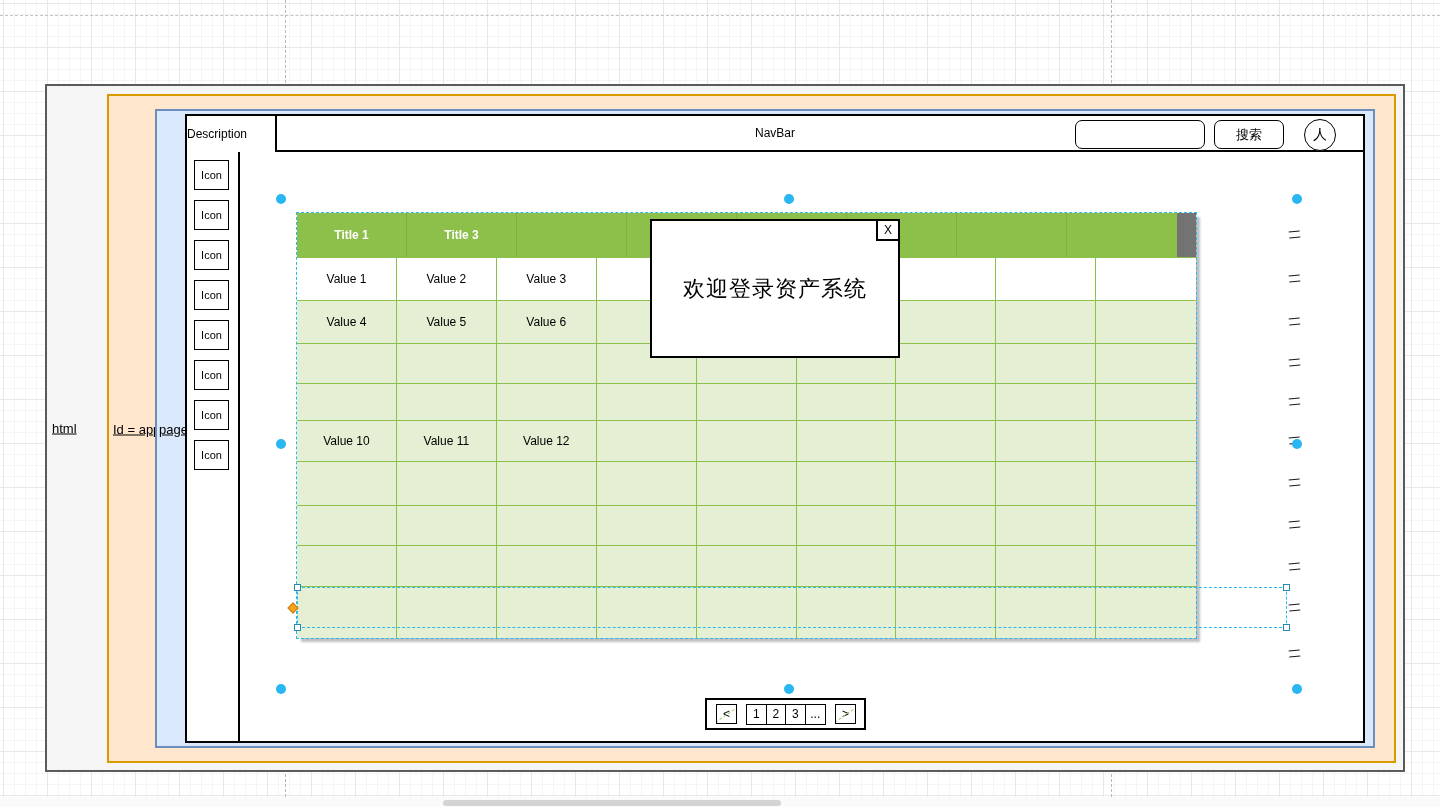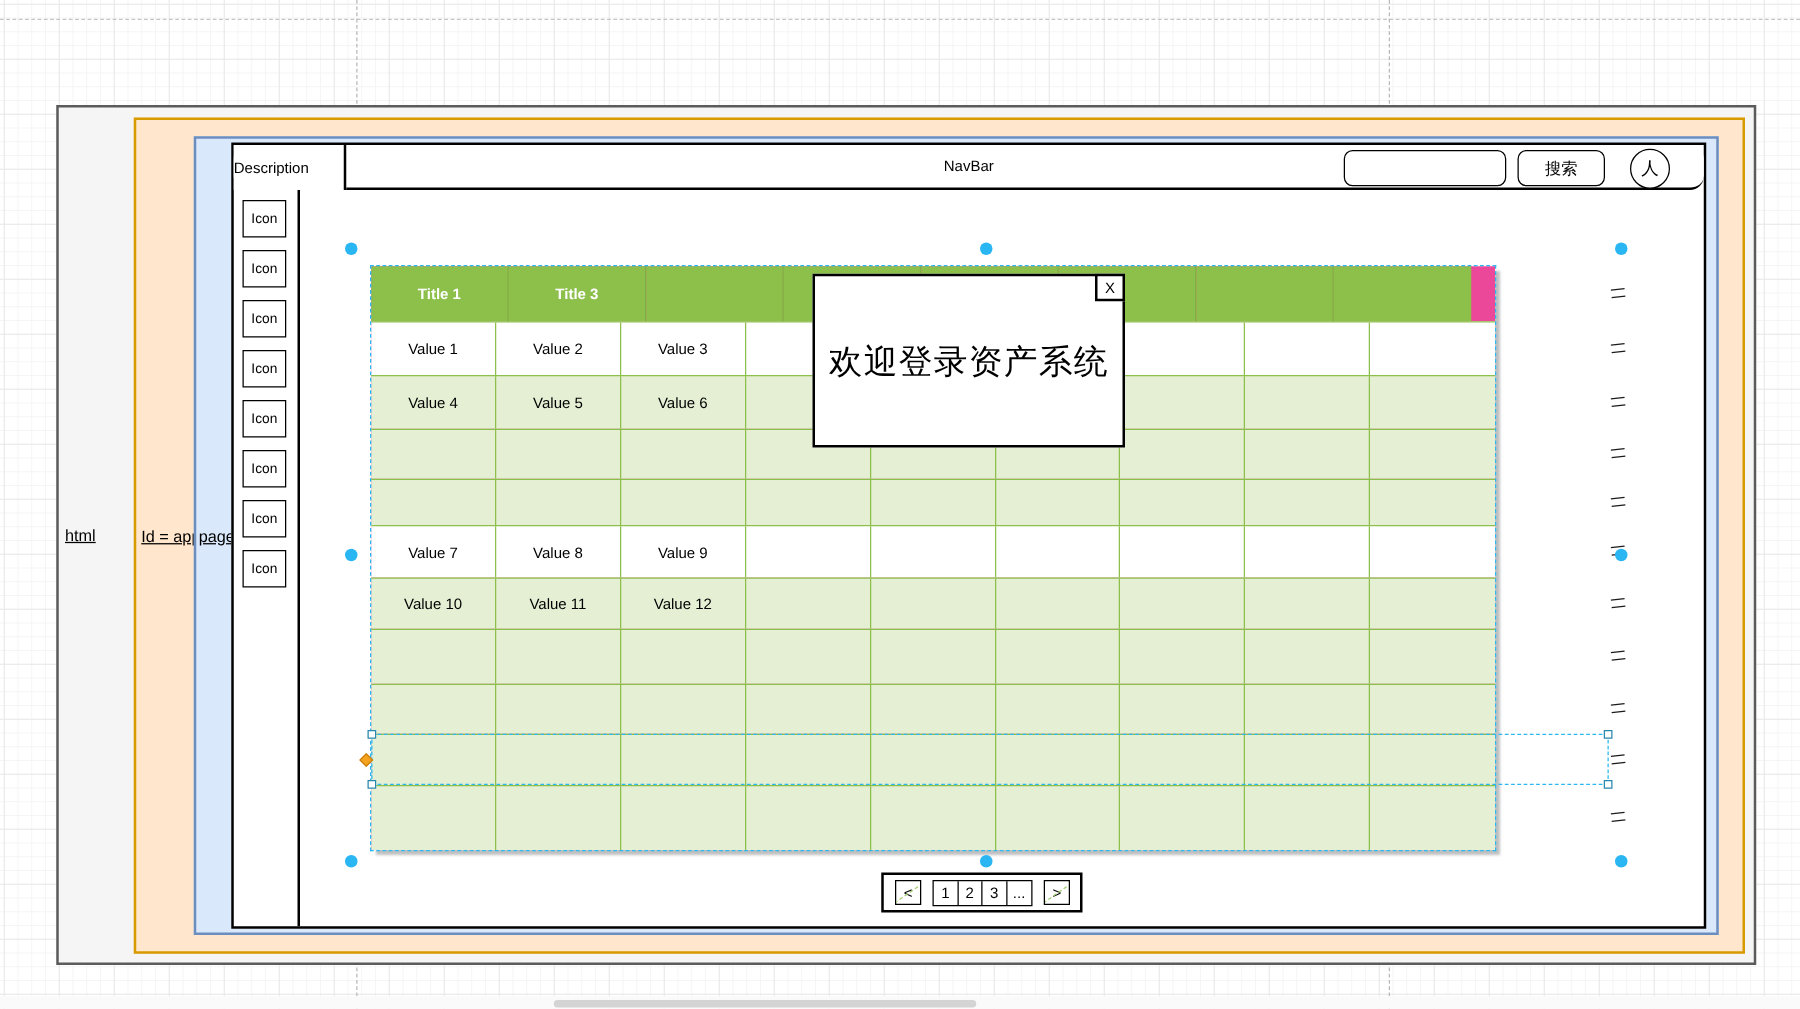--- a/index.html
+++ b/index.html
@@ -22,42 +22,42 @@
   .frame { position:absolute; }
   .frame-label { position:absolute; top:50%; transform:translateY(-50%); font-size:13px; white-space:nowrap;text-decoration:underline; }
   .f-html { left:45px; top:84px; width:1360px; height:688px; background:#f5f5f5; border:2px solid #5b5b5b; }
   .f-app  { left:107px; top:94px; width:1289px; height:669px; background:#ffe6cc; border:2px solid #d79b00; }
   .f-page { left:155px; top:109px; width:1220px; height:639px; background:#dae8fc; border:2px solid #6c8ebf; }
   .page   { left:185px; top:114px; width:1180px; height:629px; background:#fff; border:2px solid #000; }
 
   
   .topbar { position:absolute; left:0; top:0; width:1176px; height:36px;
     border-bottom:2px solid #000; display:flex; align-items:center; justify-content:center;
-    font-size:12px; background:#fff;border-radius:11px; }
+    font-size:12px; background:#fff; }
   .desc-box { position:absolute; left:0; top:0; width:90px; height:36px;
     border-right:2px solid #000; background:#fff; display:flex; align-items:center;
     justify-content:flex-start; font-size:12px; z-index:2; }
   .search-input { position:absolute; left:888px; top:4px; width:130px; height:29px;
     border:1.5px solid #000; border-radius:7px; background:#fff; font-size:12px; padding:0 8px; outline:none; }
   .search-btn { position:absolute; left:1027px; top:4px; width:70px; height:29px;
     border:1.5px solid #000; border-radius:7px; background:#fff; font-size:13px;
     display:flex; align-items:center; justify-content:center; cursor:pointer; }
   .profile { position:absolute; left:1117px; top:3px; width:32px; height:32px;
     border:1.5px solid #000; border-radius:50%; background:#fff; display:flex;
     align-items:center; justify-content:center; font-size:14px; cursor:pointer; }
 
   
   .side-divider { position:absolute; left:51px; top:36px; bottom:0; width:0; border-left:2px solid #000; }
   .icon-list { position:absolute; left:7px; top:44px; width:35px; }
   .icon-box { width:35px; height:30px; border:1.5px solid #000; background:#fff;
     margin-bottom:10px; display:flex; align-items:center; justify-content:center; font-size:11px; }
 
   
   .wtable { position:absolute; left:110px; top:97px; width:899px;
-    box-shadow:4px 4px 2px rgba(140,140,140,0.55); background:#ec4899; }
+    box-shadow:4px 4px 2px rgba(140,140,140,0.55); background:#737373; }
   .tr { display:flex; border-top:1px solid #8dbf4b; }
   .tr-head { border-top:none; }
   .th { height:44px; display:flex; align-items:center; justify-content:center;
     background:#8dbf4b; color:#fff; font-weight:bold; font-size:12px;
     border-right:1px solid #80ae42; }
   .th:last-child { border-right:none; }
   .td { display:flex; align-items:center; justify-content:center; font-size:12px;
     border-right:1px solid #8dbf4b; }
   .td:last-child { border-right:none; }
   .tr-white { background:#ffffff; }
@@ -76,21 +76,21 @@
     border-top:1.5px solid #1a1a1a; border-bottom:1.5px solid #1a1a1a; transform:rotate(-6deg); }
 
   .sel-dots { position:absolute; left:281px; top:199px; width:1016px; height:490px; pointer-events:none; z-index:30; }
   .sel-dot { position:absolute; width:10px; height:10px; border-radius:50%;
     background:#29b6f2; transform:translate(-50%,-50%); pointer-events:auto; }
 
   
   .modal { position:absolute; left:650px; top:219px; width:250px; height:139px;
     background:#fff; border:2px solid #000; z-index:20; display:flex;
     align-items:center; justify-content:center; }
-  .modal-msg { font-size:27px; letter-spacing:1px;text-align:center; }
+  .modal-msg { font-size:22px; letter-spacing:1px;text-align:center; }
   .modal-x { position:absolute; right:-2px; top:-2px; width:24px; height:22px;
     border:2px solid #000; background:#fff; display:flex; align-items:center;
     justify-content:center; font-size:12px; cursor:pointer; }
 
   
   .pager { position:absolute; left:518px; top:582px; width:161px; height:32px;
     border:2px solid #000; background:#fff; display:flex; align-items:center; }
   .pg-prev, .pg-next { width:21px; height:20px; border:1.5px solid #000;
     display:flex; align-items:center; justify-content:center; font-size:12px;
     cursor:pointer; position:relative; overflow:hidden; }
@@ -195,31 +195,20 @@
             <div class="td" style="width: 110px;"></div>
             <div class="td" style="width: 110px;"></div>
             <div class="td" style="width: 110px;"></div>
             <div class="td" style="width: 110px;"></div>
             <div class="td" style="width: 110px;"></div>
           </div>
           <div class="tr tr-green" style="height: 37px;">
             <div class="td" style="width: 110px;"></div>
             <div class="td" style="width: 110px;"></div>
             <div class="td" style="width: 110px;"></div>
-            <div class="td" style="width: 110px;"></div>
-            <div class="td" style="width: 110px;"></div>
-            <div class="td" style="width: 110px;"></div>
-            <div class="td" style="width: 110px;"></div>
-            <div class="td" style="width: 110px;"></div>
-            <div class="td" style="width: 110px;"></div>
-          </div>
-          <div class="tr tr-white" style="height: 42px;">
-            <div class="td" style="width: 110px;">Value 7</div>
-            <div class="td" style="width: 110px;">Value 8</div>
-            <div class="td" style="width: 110px;">Value 9</div>
             <div class="td" style="width: 110px;"></div>
             <div class="td" style="width: 110px;"></div>
             <div class="td" style="width: 110px;"></div>
             <div class="td" style="width: 110px;"></div>
             <div class="td" style="width: 110px;"></div>
             <div class="td" style="width: 110px;"></div>
           </div>
           <div class="tr tr-green" style="height: 41px;">
             <div class="td" style="width: 110px;">Value 10</div>
             <div class="td" style="width: 110px;">Value 11</div>

